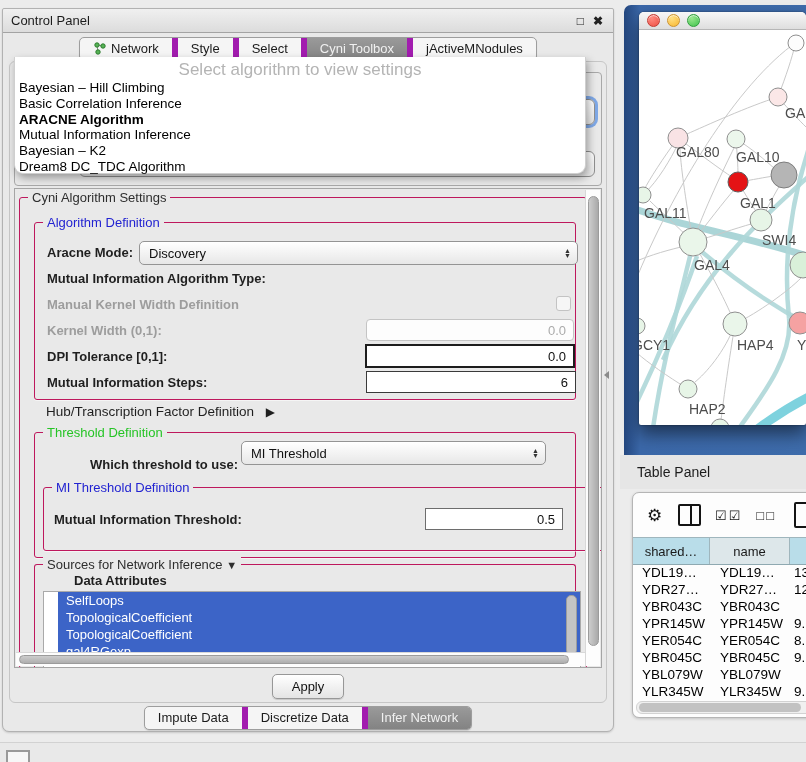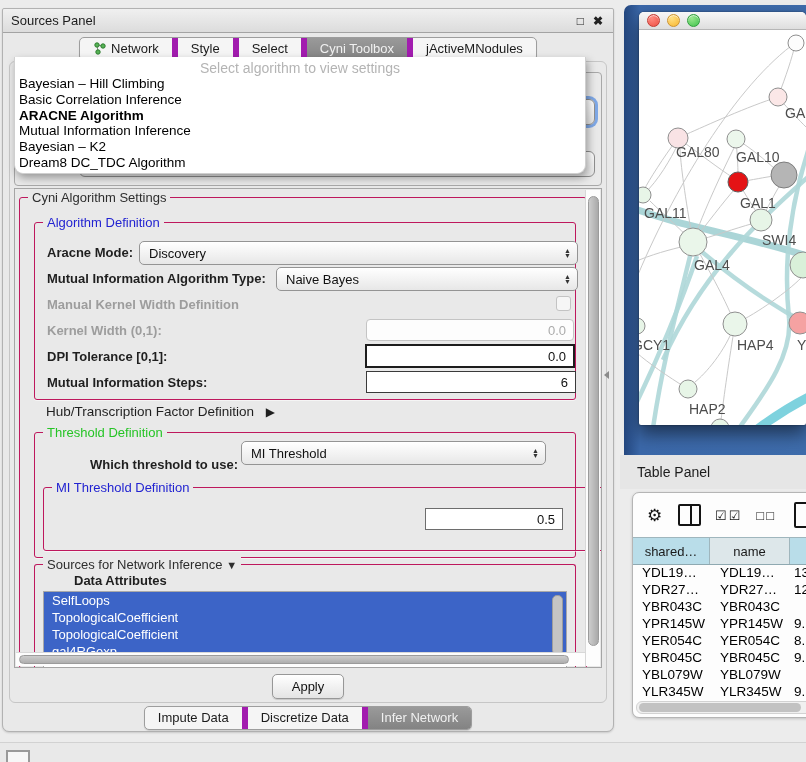--- a/index.html
+++ b/index.html
@@ -72,35 +72,35 @@
   .field{position:absolute;height:20px;background:#fff;font-size:13px;color:#111;
     display:flex;align-items:center;justify-content:flex-end;padding:0 7px;}
   .field.dis{border:1px solid #c4c4c4;border-radius:4px;color:#ababab;background:#fdfdfd;}
   .field.strong{border:2px solid #1d1d1d;}
   .field.mid{border:1px solid #3a3a3a;}
   .field.thin{border:1px solid #6d6d6d;}
 
   .cb{position:absolute;width:13px;height:13px;border:1px solid #c3c3c3;border-radius:3px;
     background:#f6f6f6;}
 
-  .attr-list{position:absolute;background:#fff;border:1px solid #a9a9a9;overflow:hidden;}
+  .attr-list{position:absolute;background:#fff;border:1px solid #a9a9a9;overflow:hidden;padding-left:14px;}
   .attr-row{height:17px;line-height:17px;background:#3c64c7;color:#fff;font-size:13px;padding-left:8px;}
   .attr-vsb{position:absolute;right:3px;top:3px;width:9px;height:58px;background:#c4c4c4;
     border:1px solid #9d9d9d;border-radius:5px;}
 
   .apply-btn{position:absolute;left:50%;top:612px;transform:translateX(-50%);
     width:70px;height:23px;border:1px solid #979797;border-radius:5px;
     background:linear-gradient(#ffffff,#e4e4e4);font-size:13px;color:#111;
     display:flex;align-items:center;justify-content:center;box-shadow:0 1px 1px rgba(0,0,0,.15);}
 
   
   .menu-overlay{position:absolute;left:14px;top:57px;width:570px;height:116px;background:#fff;
     border:1px solid #cfcfcf;border-top:none;border-radius:0 0 9px 9px;
     box-shadow:2px 4px 9px rgba(0,0,0,.35);z-index:60;}
-  .menu-header{font-size:14px;color:#b4b4b4;text-align:center;padding-top:3px;}
+  .menu-header{font-size:17px;color:#b4b4b4;text-align:center;padding-top:3px;}
   .menu-item{font-size:13.5px;color:#000;padding:0 8px 0 4px;height:15.8px;line-height:15.8px;white-space:nowrap;}
   .menu-item.bold{font-weight:bold;}
 
   
   .net-frame{position:absolute;left:624px;top:5px;width:182px;height:450px;
     background:linear-gradient(90deg,#24477f 0%,#3b68a9 9%,#3e6cab 100%);
     border-radius:7px 0 0 0;}
   .net-window{position:absolute;left:15px;top:7px;width:167px;height:413px;background:#fff;
     border-radius:5px 5px 2px 2px;box-shadow:0 9px 18px rgba(0,0,0,.5),0 0 2px rgba(0,0,0,.5);}
   .net-titlebar{position:absolute;left:0;top:0;right:0;height:17px;border-radius:5px 5px 0 0;
@@ -152,21 +152,21 @@
     border-top:4px solid transparent;border-bottom:4px solid transparent;border-right:5px solid #8a8a8a;}
   .netw-icon{display:inline-block;}
 </style>
 </head>
 <body>
 
 <div class="stage">
 
   <div class="control-panel">
     <div class="cp-titlebar">
-      <span>Sources Panel</span>
+      <span>Control Panel</span>
       <span class="winbtns">
         <span class="winbtn">□</span>
         <span class="winbtn">✖</span>
       </span>
     </div>
 
     <div class="segrow cp-tabs">
       <div class="seg" id="top-tabs">
           <div class="s">
             <svg class="netw-icon" width="13" height="13">
@@ -210,27 +210,20 @@
             <div class="lbl" style="left:12px;top:22px;">Aracne Mode:</div>
             <div class="combo" style="left:104px;top:18px;width:404px;">
               <span>Discovery</span>
               <span class="stepper">
                   <span>▲</span>
                   <span>▼</span>
                 </span>
             </div>
 
             <div class="lbl" style="left:12px;top:48px;">Mutual Information Algorithm Type:</div>
-            <div class="combo" style="left:241px;top:44px;width:267px;">
-              <span>Naive Bayes</span>
-              <span class="stepper">
-                  <span>▲</span>
-                  <span>▼</span>
-                </span>
-            </div>
 
             <div class="lbl dis" style="left:12px;top:74px;">Manual Kernel Width Definition</div>
             <div class="cb" style="left:521px;top:73px;"></div>
 
             <div class="lbl dis" style="left:12px;top:100px;">Kernel Width (0,1):</div>
             <div class="field dis" style="left:331px;top:96px;width:192px;">0.0</div>
 
             <div class="lbl" style="left:12px;top:126px;">DPI Tolerance [0,1]:</div>
             <div class="field strong" style="left:330px;top:121px;width:192px;">0.0</div>
 
@@ -250,20 +243,21 @@
             <div class="combo" style="left:206px;top:8px;width:270px;">
               <span>MI Threshold</span>
               <span class="stepper">
                   <span>▲</span>
                   <span>▼</span>
                 </span>
             </div>
 
             <div class="tbox blue" style="left:8px;top:54px;width:524px;height:62px;padding-left:48px;">
               <span class="bt">MI Threshold Definition</span>
+              <div class="lbl" style="left:10px;top:24px;">Mutual Information Threshold:</div>
               <div class="field thin" style="left:381px;top:20px;width:122px;">0.5</div>
             </div>
           </div>
 
           <div class="tbox" style="left:14px;top:366px;width:540px;height:112px;border-bottom:none;">
             <span class="bt">
               <span>Sources for Network Inference</span>
               <span style="font-size:11px;">▼</span>
             </span>
             <div class="lbl" style="left:8px;top:8px;margin-left:31px;">Data Attributes</div>

